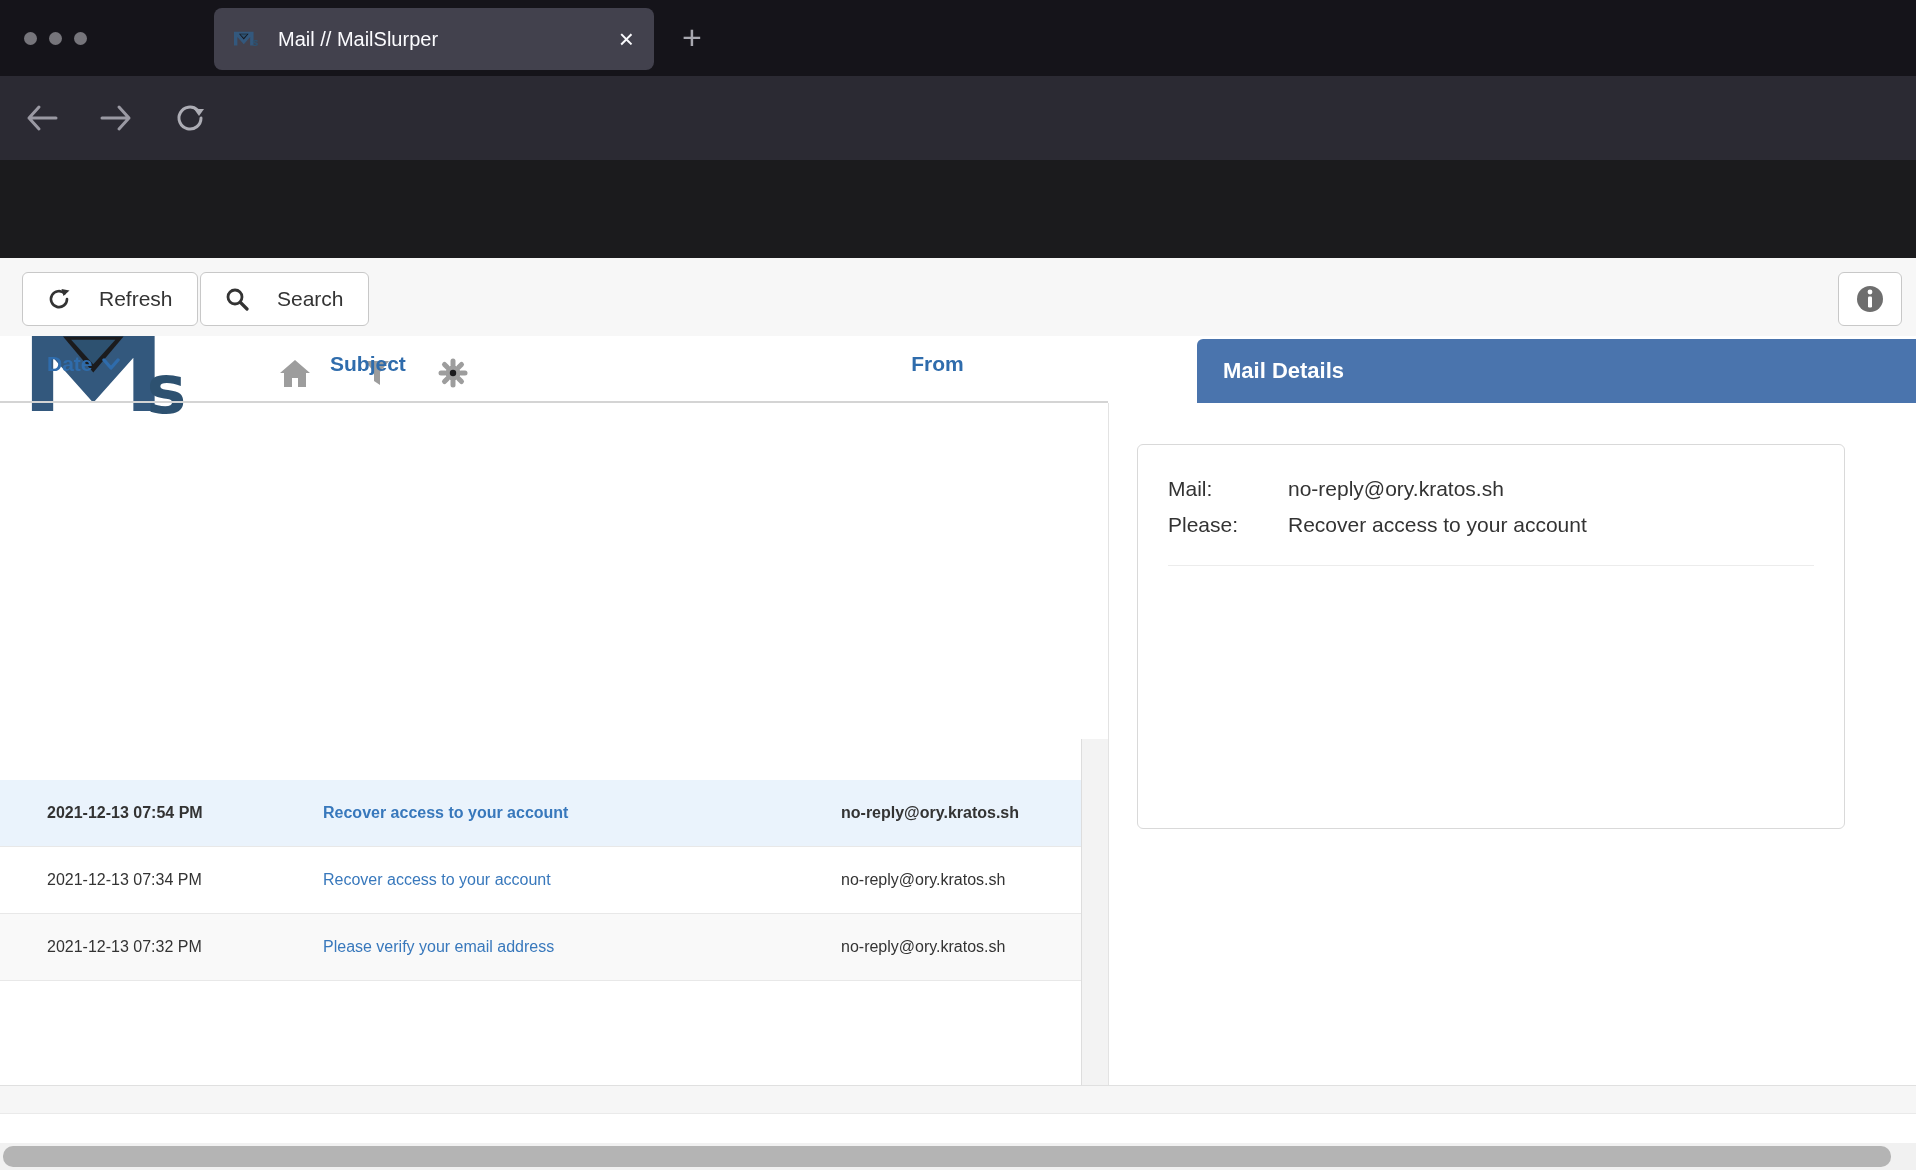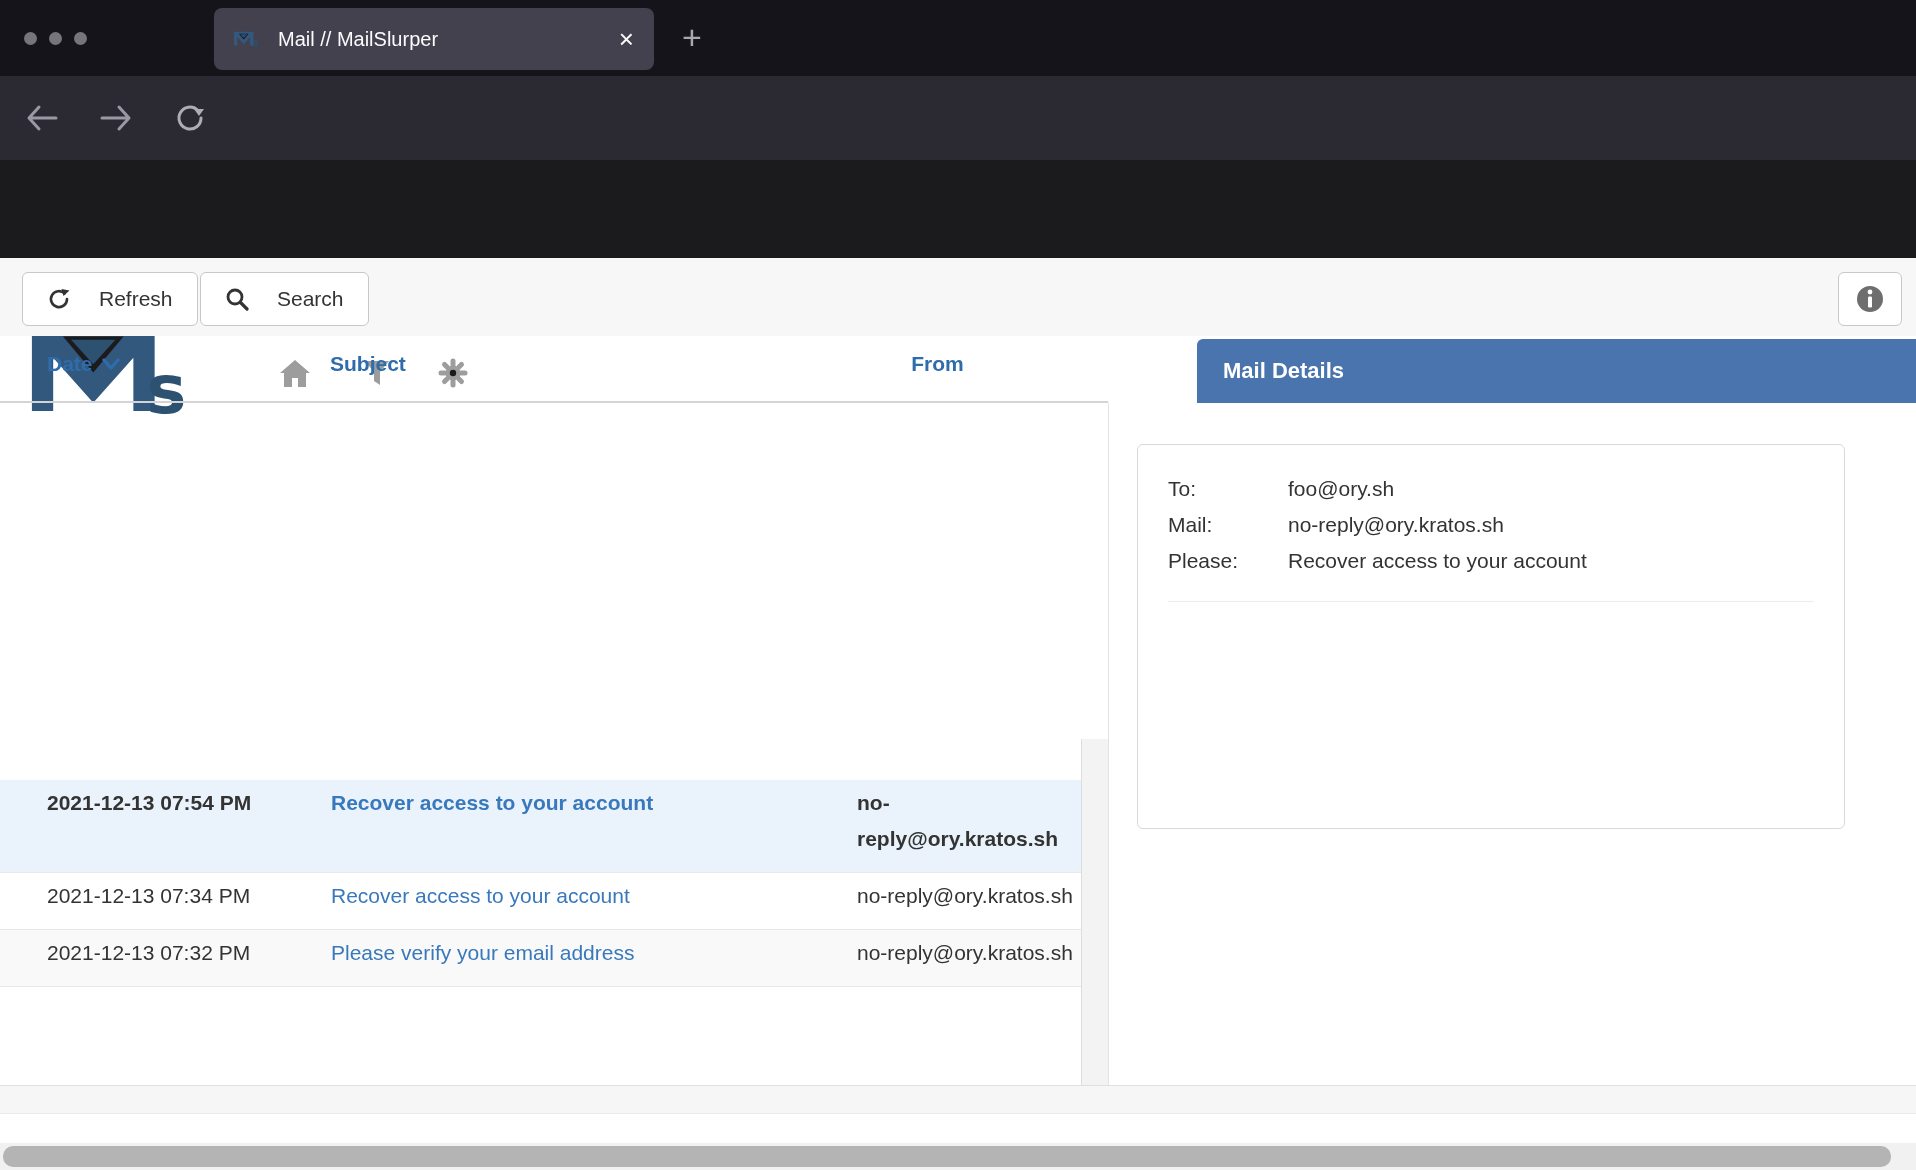--- a/index.html
+++ b/index.html
@@ -45,22 +45,22 @@
   .list-pane { position:absolute; left:0; top:336px; width:1108px; }
   .thead { position:relative; height:67px; }
   .thead .hcell { position:absolute; top:16px; font-size:21px; font-weight:bold; color:#2f6cac; }
   .h-date { left:47px; display:flex; align-items:center; gap:9px; }
   .h-subject { left:330px; }
   .h-from { left:825px; width:225px; text-align:center; }
   .thead-line { position:absolute; left:0; top:65px; width:1108px; height:2px; background:#d4d4d4; }
 
   .rows { position:absolute; left:0; top:403px; width:1082px; height:682px; border-right:1px solid #dddddd;
           border-bottom:1px solid #dddddd; padding-top:41px; background:#ffffff; }
-  .row { display:grid; grid-template-columns:205px 455px 225px; column-gap:16px; padding:5px 0 15px 47px;
-         font-size:21px; line-height:36px; color:#333333; border-bottom:1px solid #e8e8e8; }
+  .row { display:grid; grid-template-columns:205px 455px 225px; column-gap:8px; padding:15px 0 15px 47px;
+         font-size:16px; line-height:36px; color:#333333; border-bottom:1px solid #e8e8e8; }
   .row .c-date { width:205px; margin-right:63px; }
   .row .c-subject { width:455px; margin-right:55px; }
   .row { grid-template-columns:268px 510px 225px; }
   .row .c-subject a { color:#3878bc; text-decoration:none; }
   .row.selected { background:#eaf3fc; font-weight:bold; }
   .row.alt { background:#f9f9f9; }
   .list-gutter { position:absolute; left:1082px; top:403px; width:26px; height:682px; background:#f3f3f3; }
   .pane-divider { position:absolute; left:1108px; top:403px; width:1px; height:710px; background:#e3e3e3; }
 
   
@@ -249,24 +249,20 @@
     <span class="dtitle">Mail Details</span>
     <svg width="30" height="30" viewBox="0 0 30 30">
       <path d="M13 6 H5 V25 H24 V17" stroke="#ffffff" stroke-width="2.8" fill="none" stroke-linejoin="round"></path>
       <line x1="13" y1="17" x2="26" y2="4" stroke="#ffffff" stroke-width="3" stroke-linecap="round"></line>
       <polygon points="18,3 27,3 27,12" fill="#ffffff"></polygon>
     </svg>
   </div>
 
   <div class="details-card">
     <div class="field">
-      <span>To:</span>
-      <span>foo@ory.sh</span>
-    </div>
-    <div class="field">
       <span>Mail:</span>
       <span>no-reply@ory.kratos.sh</span>
     </div>
     <div class="field">
       <span>Please:</span>
       <span>Recover access to your account</span>
     </div>
     <div class="card-divider"></div>
   </div>
 

